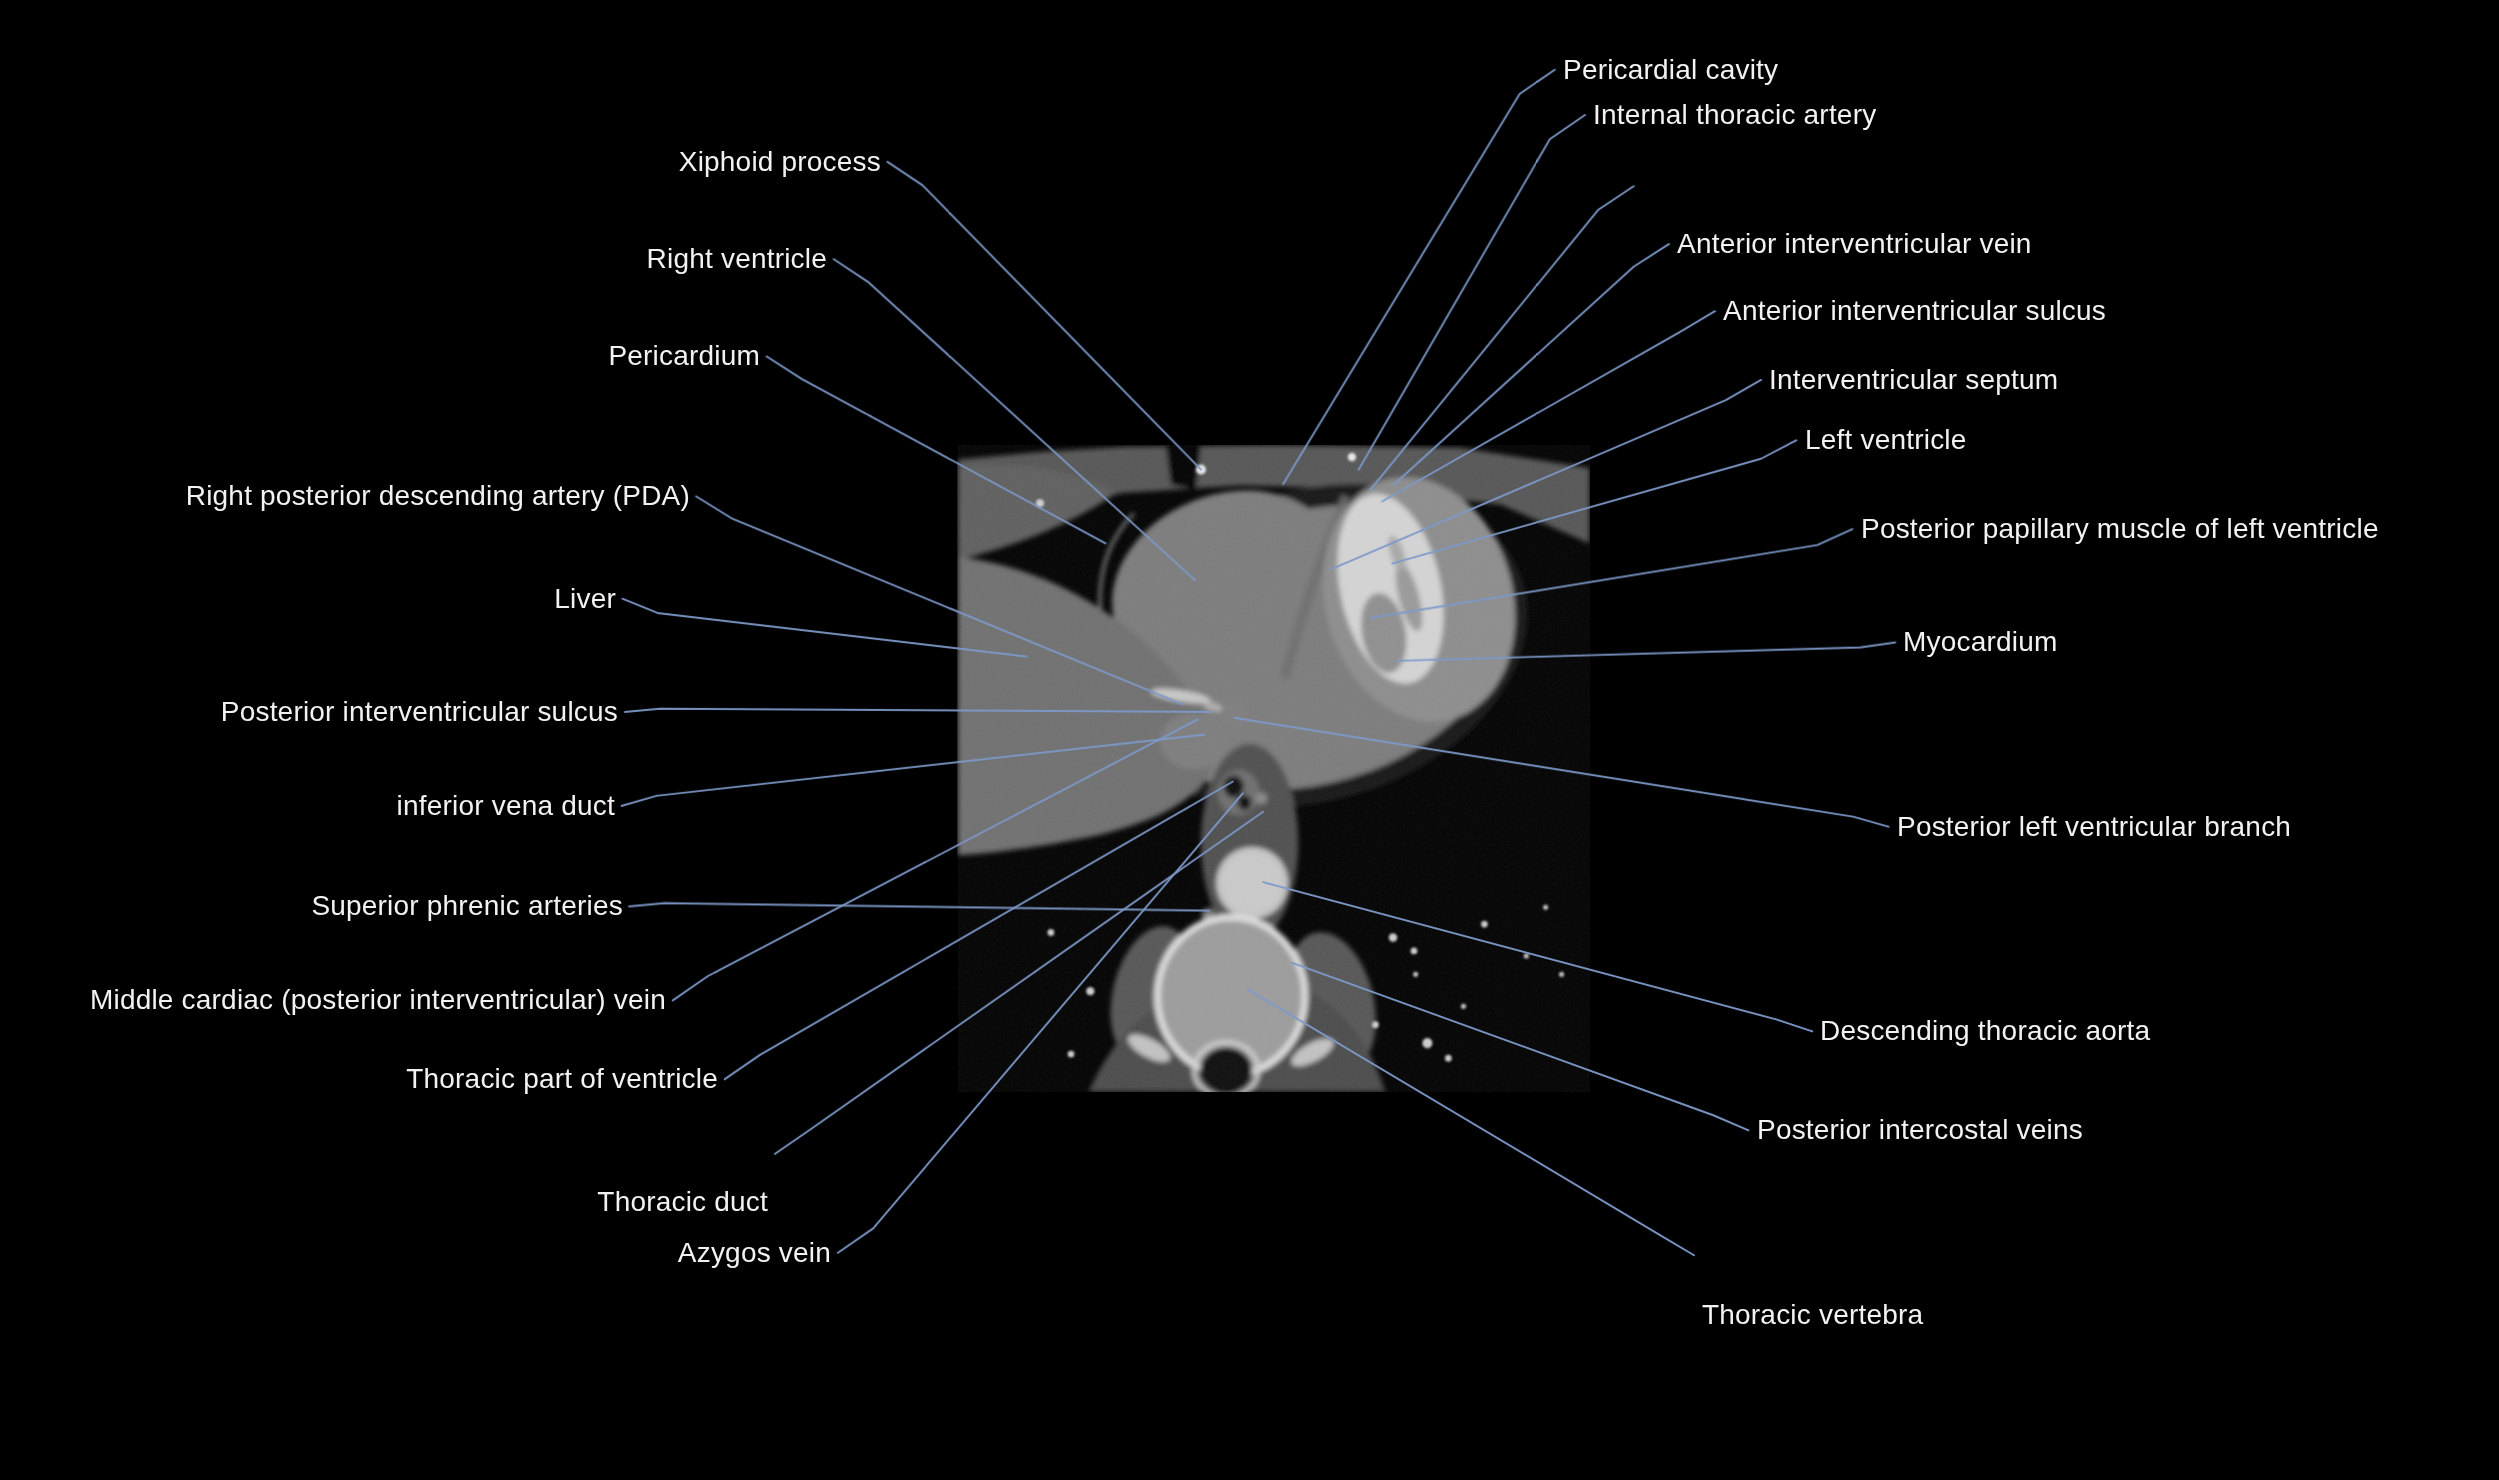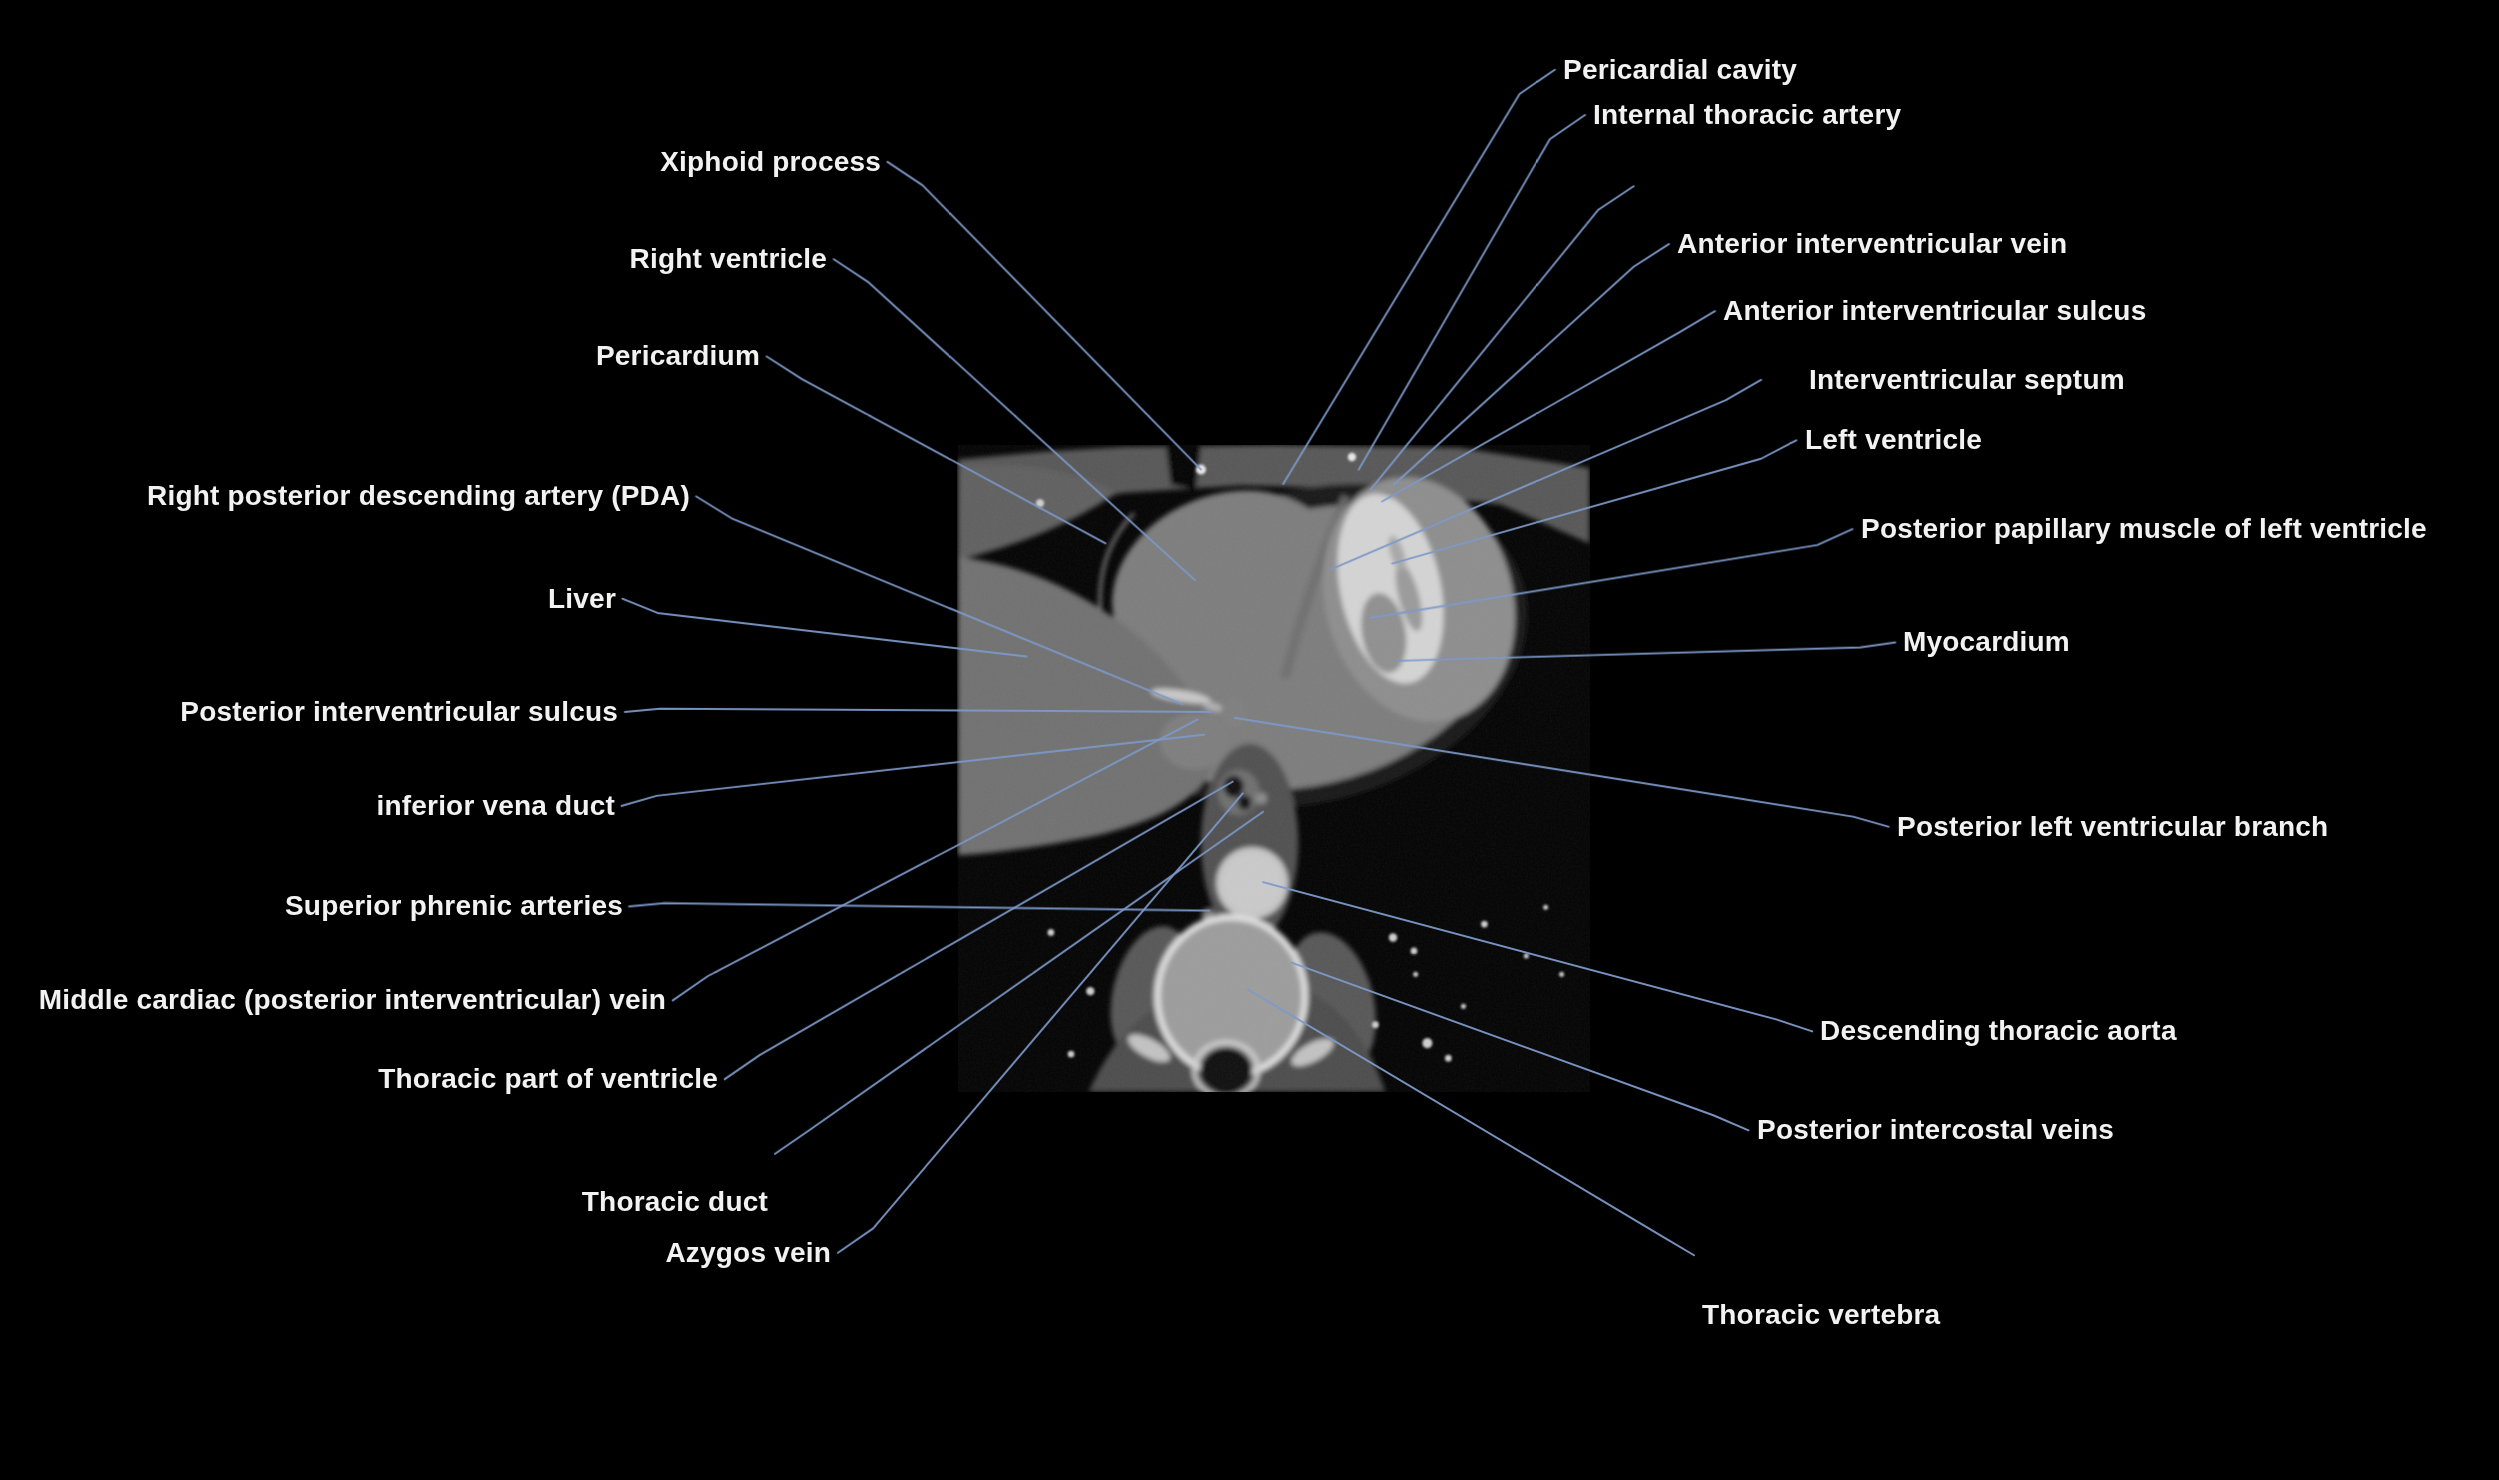--- a/index.html
+++ b/index.html
@@ -30,21 +30,20 @@
     height: 100%;
   }
   .label {
     position: absolute;
     transform: translateY(-50%);
     white-space: nowrap;
     color: var(--label-color, #f2f2f2);
     font-size: var(--label-size, 28px);
     letter-spacing: 0.2px;
     line-height: 1;
-    font-weight: bold;
   }
   #leader-lines polyline {
     fill: none;
     stroke: var(--line-color, #7d9ac9);
     stroke-width: 2.3;
     stroke-linejoin: round;
     stroke-linecap: round;
     opacity: 0.95;
   }
 </style>
@@ -186,21 +185,21 @@
       <div class="label" style="top: 806px; right: 1885px;">inferior vena duct</div>
       <div class="label" style="top: 906px; right: 1877px;">Superior phrenic arteries</div>
       <div class="label" style="top: 1000px; right: 1834px;">Middle cardiac (posterior interventricular) vein</div>
       <div class="label" style="top: 1079px; right: 1782px;">Thoracic part of ventricle</div>
       <div class="label" style="top: 1154px; right: 1732px; margin-top: 48px;">Thoracic duct</div>
       <div class="label" style="top: 1253px; right: 1669px;">Azygos vein</div>
       <div class="label" style="top: 70px; left: 1563px;">Pericardial cavity</div>
       <div class="label" style="top: 115px; left: 1593px;">Internal thoracic artery</div>
       <div class="label" style="top: 244px; left: 1677px;">Anterior interventricular vein</div>
       <div class="label" style="top: 311px; left: 1723px;">Anterior interventricular sulcus</div>
-      <div class="label" style="top: 380px; left: 1769px; margin-left: 40px;">Interventricular septum</div>
+      <div class="label" style="top: 380px; left: 1769px;">Interventricular septum</div>
       <div class="label" style="top: 440px; left: 1805px;">Left ventricle</div>
       <div class="label" style="top: 529px; left: 1861px;">Posterior papillary muscle of left ventricle</div>
       <div class="label" style="top: 642px; left: 1903px;">Myocardium</div>
       <div class="label" style="top: 827px; left: 1897px;">Posterior left ventricular branch</div>
       <div class="label" style="top: 1031px; left: 1820px;">Descending thoracic aorta</div>
       <div class="label" style="top: 1130px; left: 1757px;">Posterior intercostal veins</div>
       <div class="label" style="top: 1315px; left: 1702px;">Thoracic vertebra</div>
     </div>
 </div>
 

